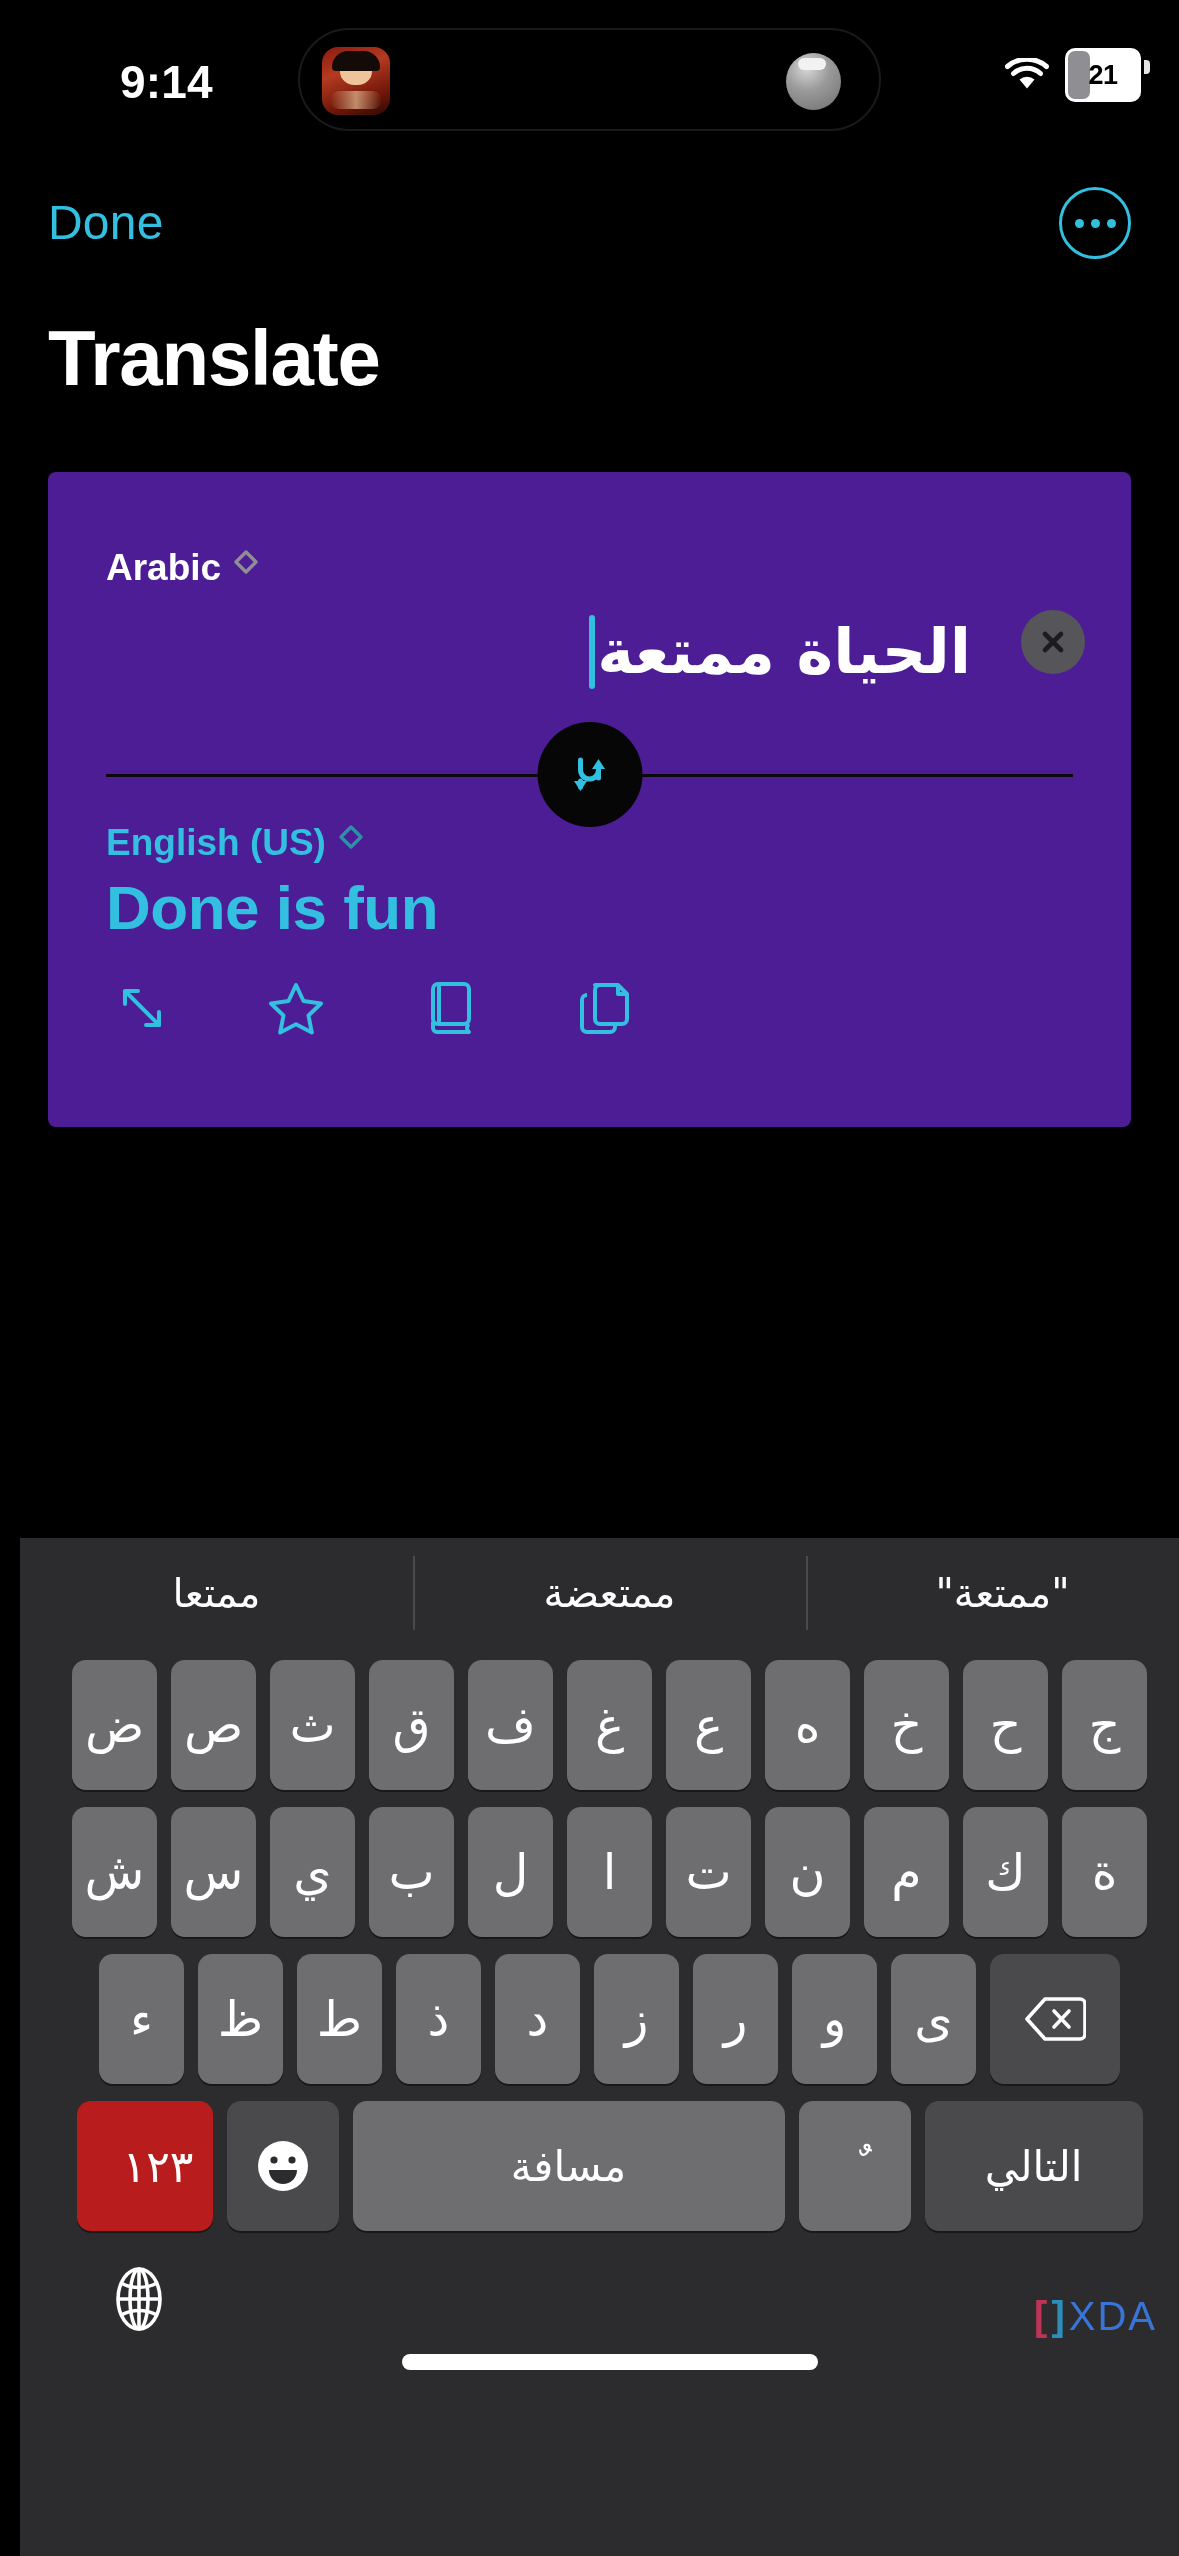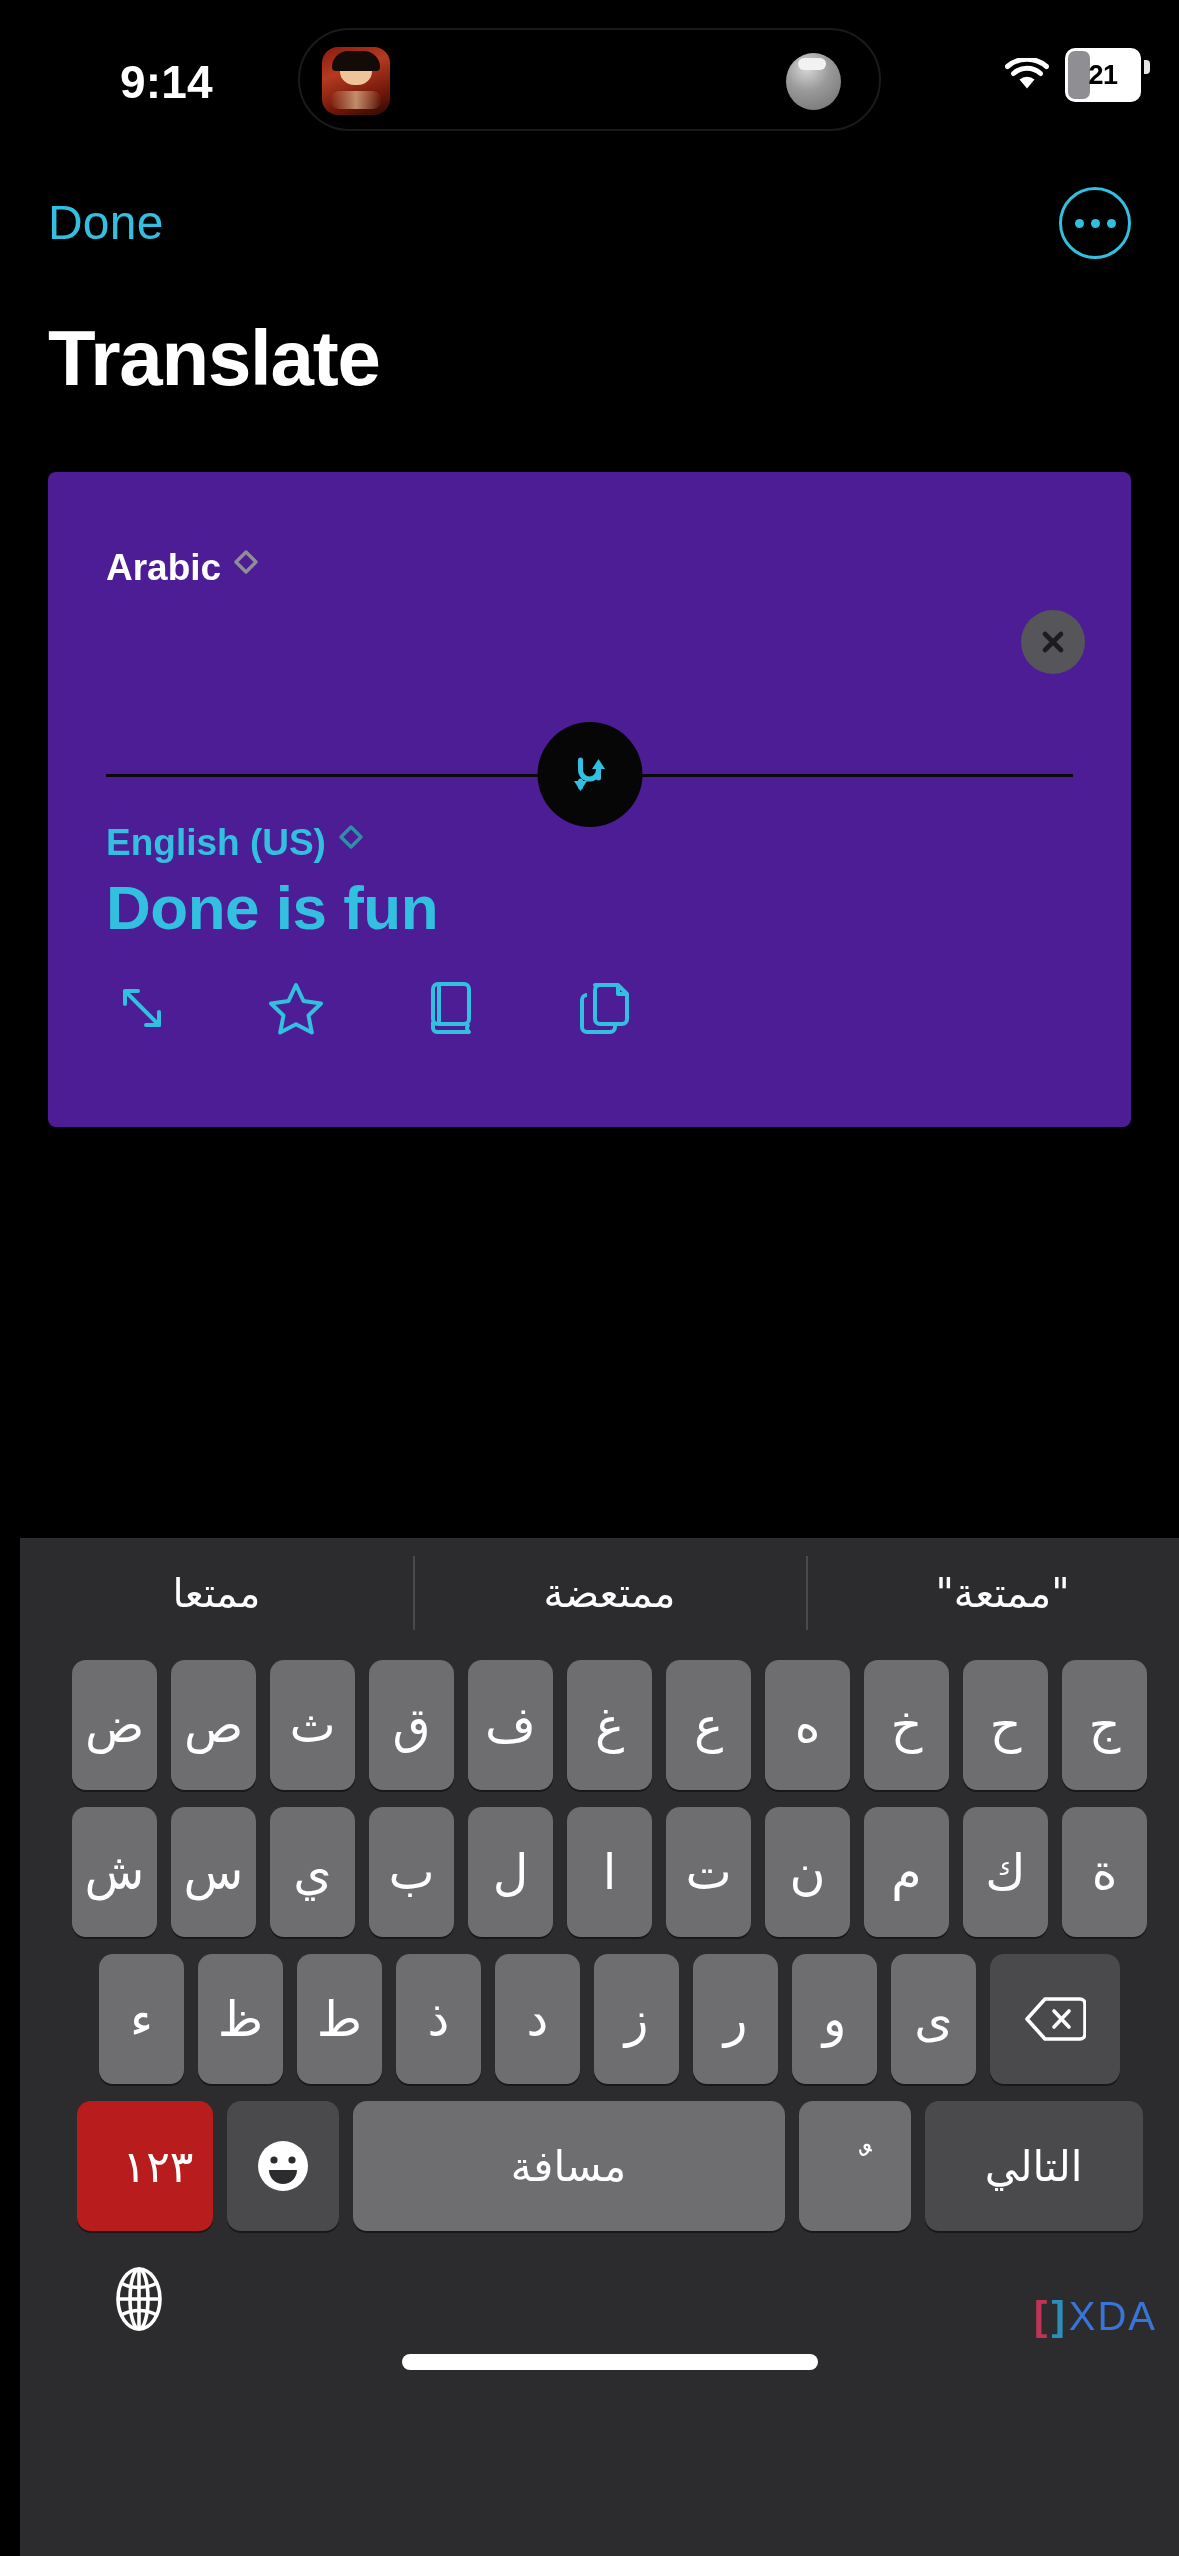--- a/index.html
+++ b/index.html
@@ -234,20 +234,24 @@
 
     <div class="lang-row lang-src">
       <span class="lang-label-src">Arabic</span>
       <span class="chev">
         <svg width="26" height="34" viewBox="0 0 26 34">
           <path d="M13 3 L23 13 L13 23 L3 13 Z" fill="none" stroke="#8e8e93" stroke-width="3.4" stroke-linejoin="round"></path>
         </svg>
       </span>
     </div>
 
+    <div class="src-text-wrap">
+      <span class="src-text">الحياة ممتعة</span>
+        <span class="caret"></span>
+    </div>
 
     <div class="clear-btn">
       <svg width="30" height="30" viewBox="0 0 30 30">
         <path d="M7 7 L23 23 M23 7 L7 23" stroke="#1c1c1e" stroke-width="4.6" stroke-linecap="round"></path>
       </svg>
     </div>
 
     <div class="divider"></div>
 
     <div class="swap-btn">

